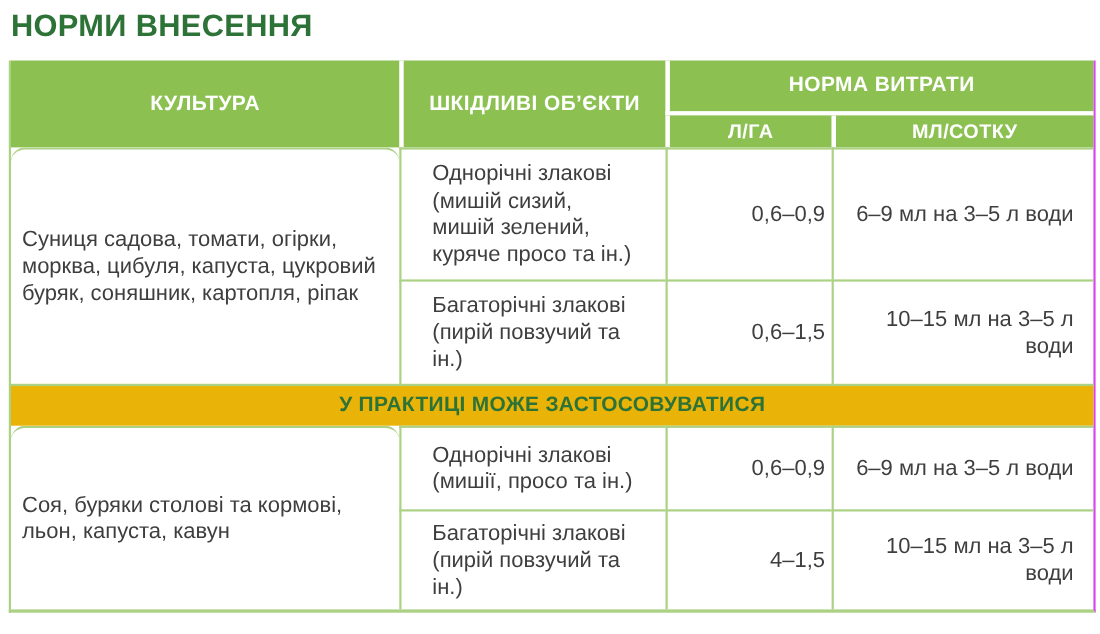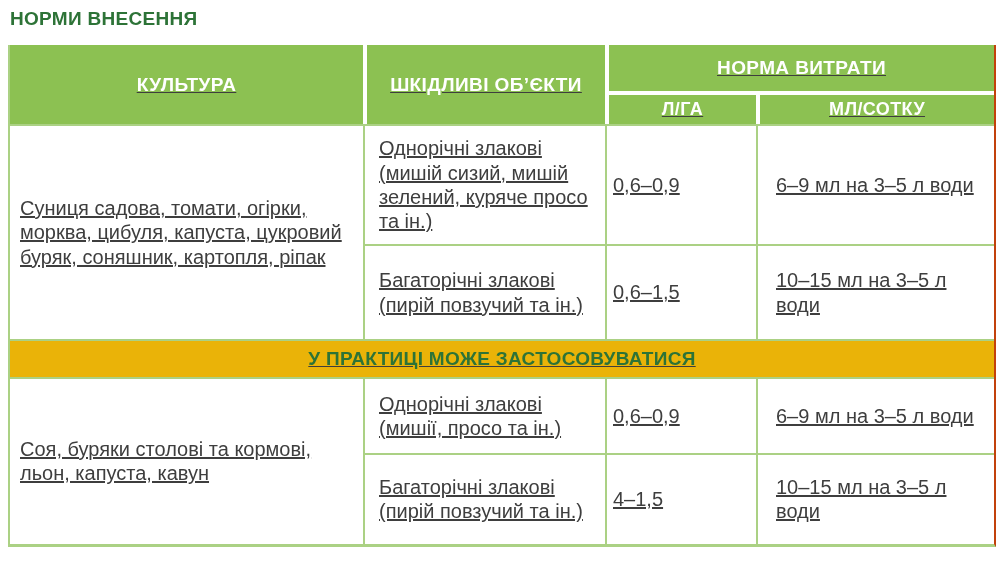--- a/index.html
+++ b/index.html
@@ -3,49 +3,48 @@
 <meta charset="utf-8">
 <style>
   html, body { margin:0; padding:0; background:#ffffff; }
   body {
     width:1000px; height:576px; overflow:hidden;
     font-family:"Liberation Sans","DejaVu Sans",sans-serif;
     color:#3E3E3E;
   }
   .wrap { padding:6px 8px 0 8px; }
   .page-title {
-    font-size:19px; font-weight:bold; color:#2D7337;
+    font-size:28px; font-weight:bold; color:#2D7337;
     margin:2px 0 15px 2px; letter-spacing:0.3px;
   }
   table.rates {
     width:984px; table-layout:fixed;
     border-collapse:separate; border-spacing:0;
     border-left:2px solid #ABD184;
-    border-right:2px solid #c2410c;
+    border-right:2px solid #d946ef;
     border-bottom:3px solid #ABD184;
-    text-decoration:underline;
   }
   col.c1 { width:353px; }
   col.c2 { width:242px; }
   col.c3 { width:151px; }
   col.c4 { width:238px; }
   th {
     background:#8CC152; color:#FFFFFF; font-weight:bold;
     font-size:19px; letter-spacing:0.4px; text-align:center;
     vertical-align:middle; padding:0;
   }
   tr.head-top { height:50px; }
   tr.head-sub { height:29px; }
   tr.head-sub th { font-size:18px; }
   th.div-left { border-left:4px solid #ffffff; }
   th.div-bottom { border-bottom:4px solid #ffffff; }
   td { font-size:20px; line-height:1.22; vertical-align:middle; }
-  td.culture { padding:6px 12px 6px 10px; border-top:2px solid #ABD184; text-align:left; }
-  td.pest { padding:6px 14px; border-top:2px solid #ABD184; border-left:2px solid #ABD184; text-align:left; }
-  td.val { text-align:left; border-top:2px solid #ABD184; border-left:2px solid #ABD184; padding:4px 6px; }
+  td.culture { padding:6px 12px 6px 10px; border-top:2px solid #ABD184; text-align:left;border-radius:13px; }
+  td.pest { padding:6px 28px; border-top:2px solid #ABD184; border-left:2px solid #ABD184; text-align:left; }
+  td.val { text-align:right; border-top:2px solid #ABD184; border-left:2px solid #ABD184; padding:4px 6px; }
   td.val-ml { padding:20px 18px; }
   td.band {
     text-align:center; font-weight:bold; color:#2D7337;
     font-size:19px; letter-spacing:0.3px;
     border-top:2px solid #ABD184; background:#eab308;
   }
   tr.r1 { height:120px; }
   tr.r2 { height:95px; }
   tr.band-row { height:38px; }
   tr.r3 { height:76px; }

